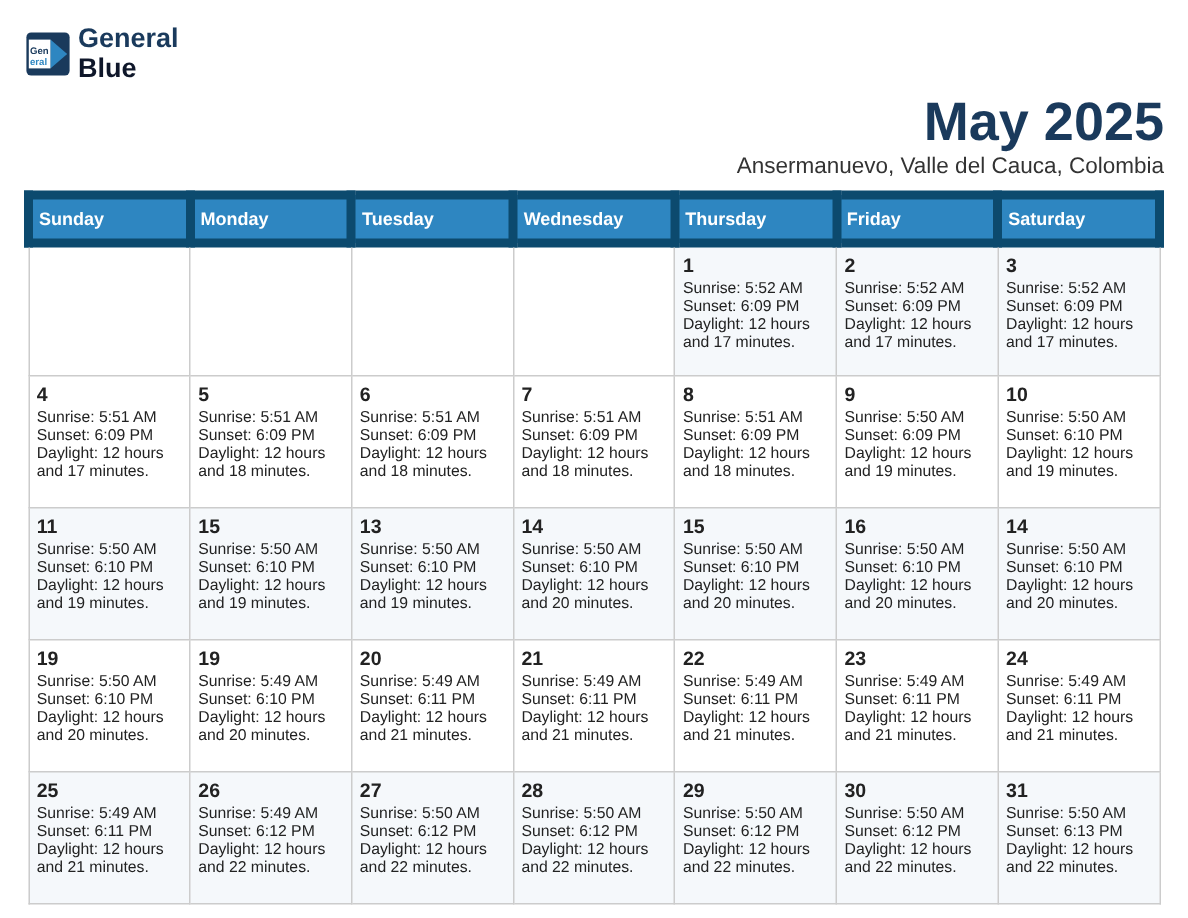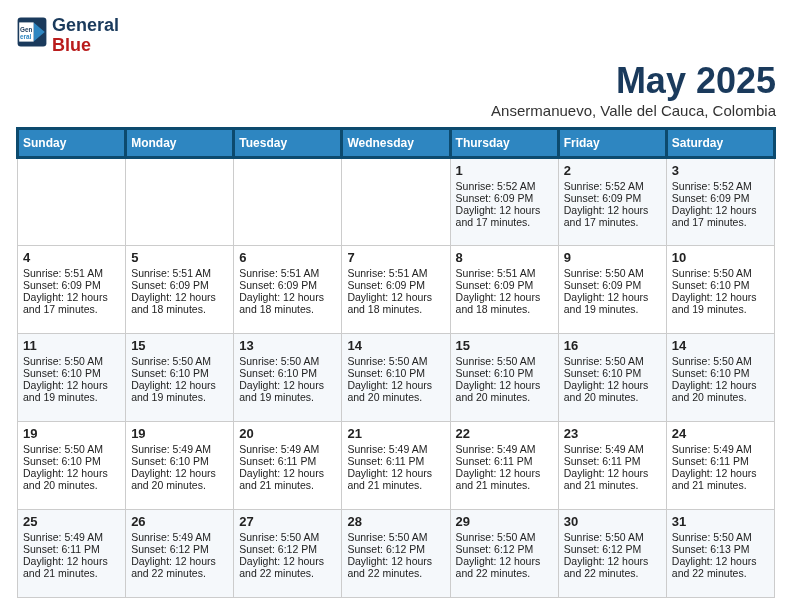--- a/index.html
+++ b/index.html
@@ -11,20 +11,21 @@
       padding: 16px;
     }
     .header {
       display: flex;
       justify-content: space-between;
       align-items: flex-start;
       margin-bottom: 8px;
     }
     .logo {
       display: flex;
+      align-items: center;
       gap: 4px;
     }
     .logo-text {
       font-size: 18px;
       font-weight: bold;
       color: #1a3a5c;
       line-height: 1.1;
     }
     .logo-icon {
       width: 32px;
@@ -48,21 +49,21 @@
       border-collapse: collapse;
       table-layout: fixed;
     }
     thead th {
       background: #2e86c1;
       color: #fff;
       font-size: 12px;
       font-weight: bold;
       padding: 6px 4px;
       text-align: left;
-      border: 3px solid #0c4a6e;
+      border: 6px solid #0c4a6e;
     }
     tbody td {
       vertical-align: top;
       border: 1px solid #ccc;
       padding: 4px 5px;
       font-size: 10.5px;
       color: #222;
       height: 88px;
       background: #fff;
     }
@@ -83,21 +84,21 @@
   <div class="logo">
     <svg class="logo-icon" viewBox="0 0 40 40">
       <rect x="2" y="2" width="36" height="36" rx="4" fill="#1a3a5c"></rect>
       <polygon points="22,8 36,20 22,32" fill="#2e86c1"></polygon>
       <rect x="4" y="8" width="18" height="24" fill="#fff"></rect>
       <text x="5" y="20" font-size="8" fill="#1a3a5c" font-weight="bold">Gen</text>
       <text x="5" y="29" font-size="8" fill="#2e86c1" font-weight="bold">eral</text>
     </svg>
     <div class="logo-text">
       <div>General</div>
-      <div style="color:#b91c1c">Blue</div>
+      <div style="color:#0f172a">Blue</div>
     </div>
   </div>
   <div class="title-block">
     <div class="month-title">May 2025</div>
     <div class="subtitle">Ansermanuevo, Valle del Cauca, Colombia</div>
   </div>
 </div>
 
 <table>
   <thead>

